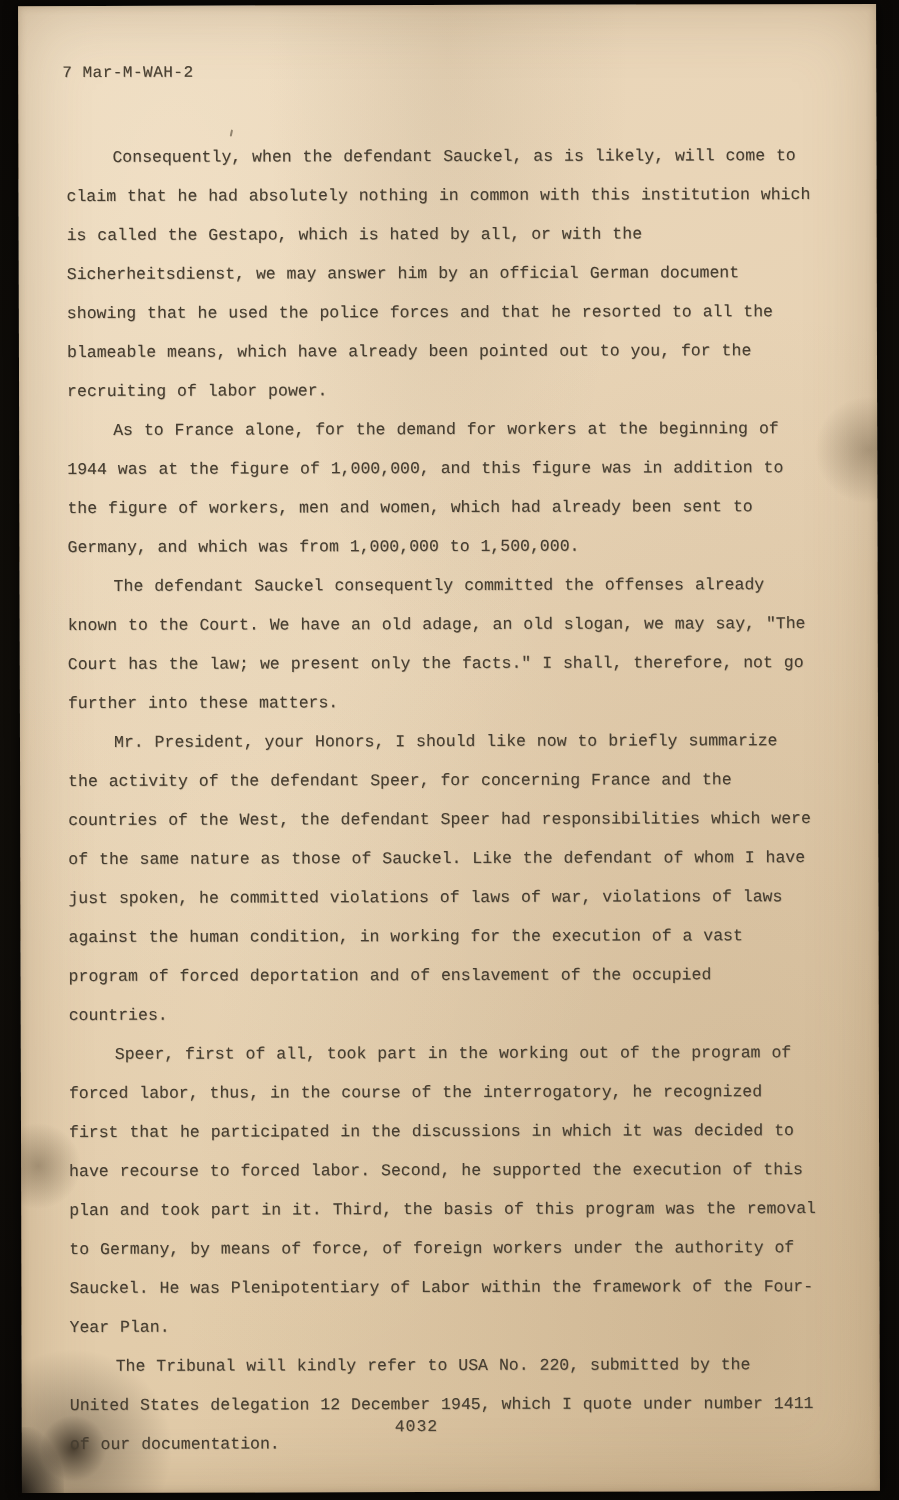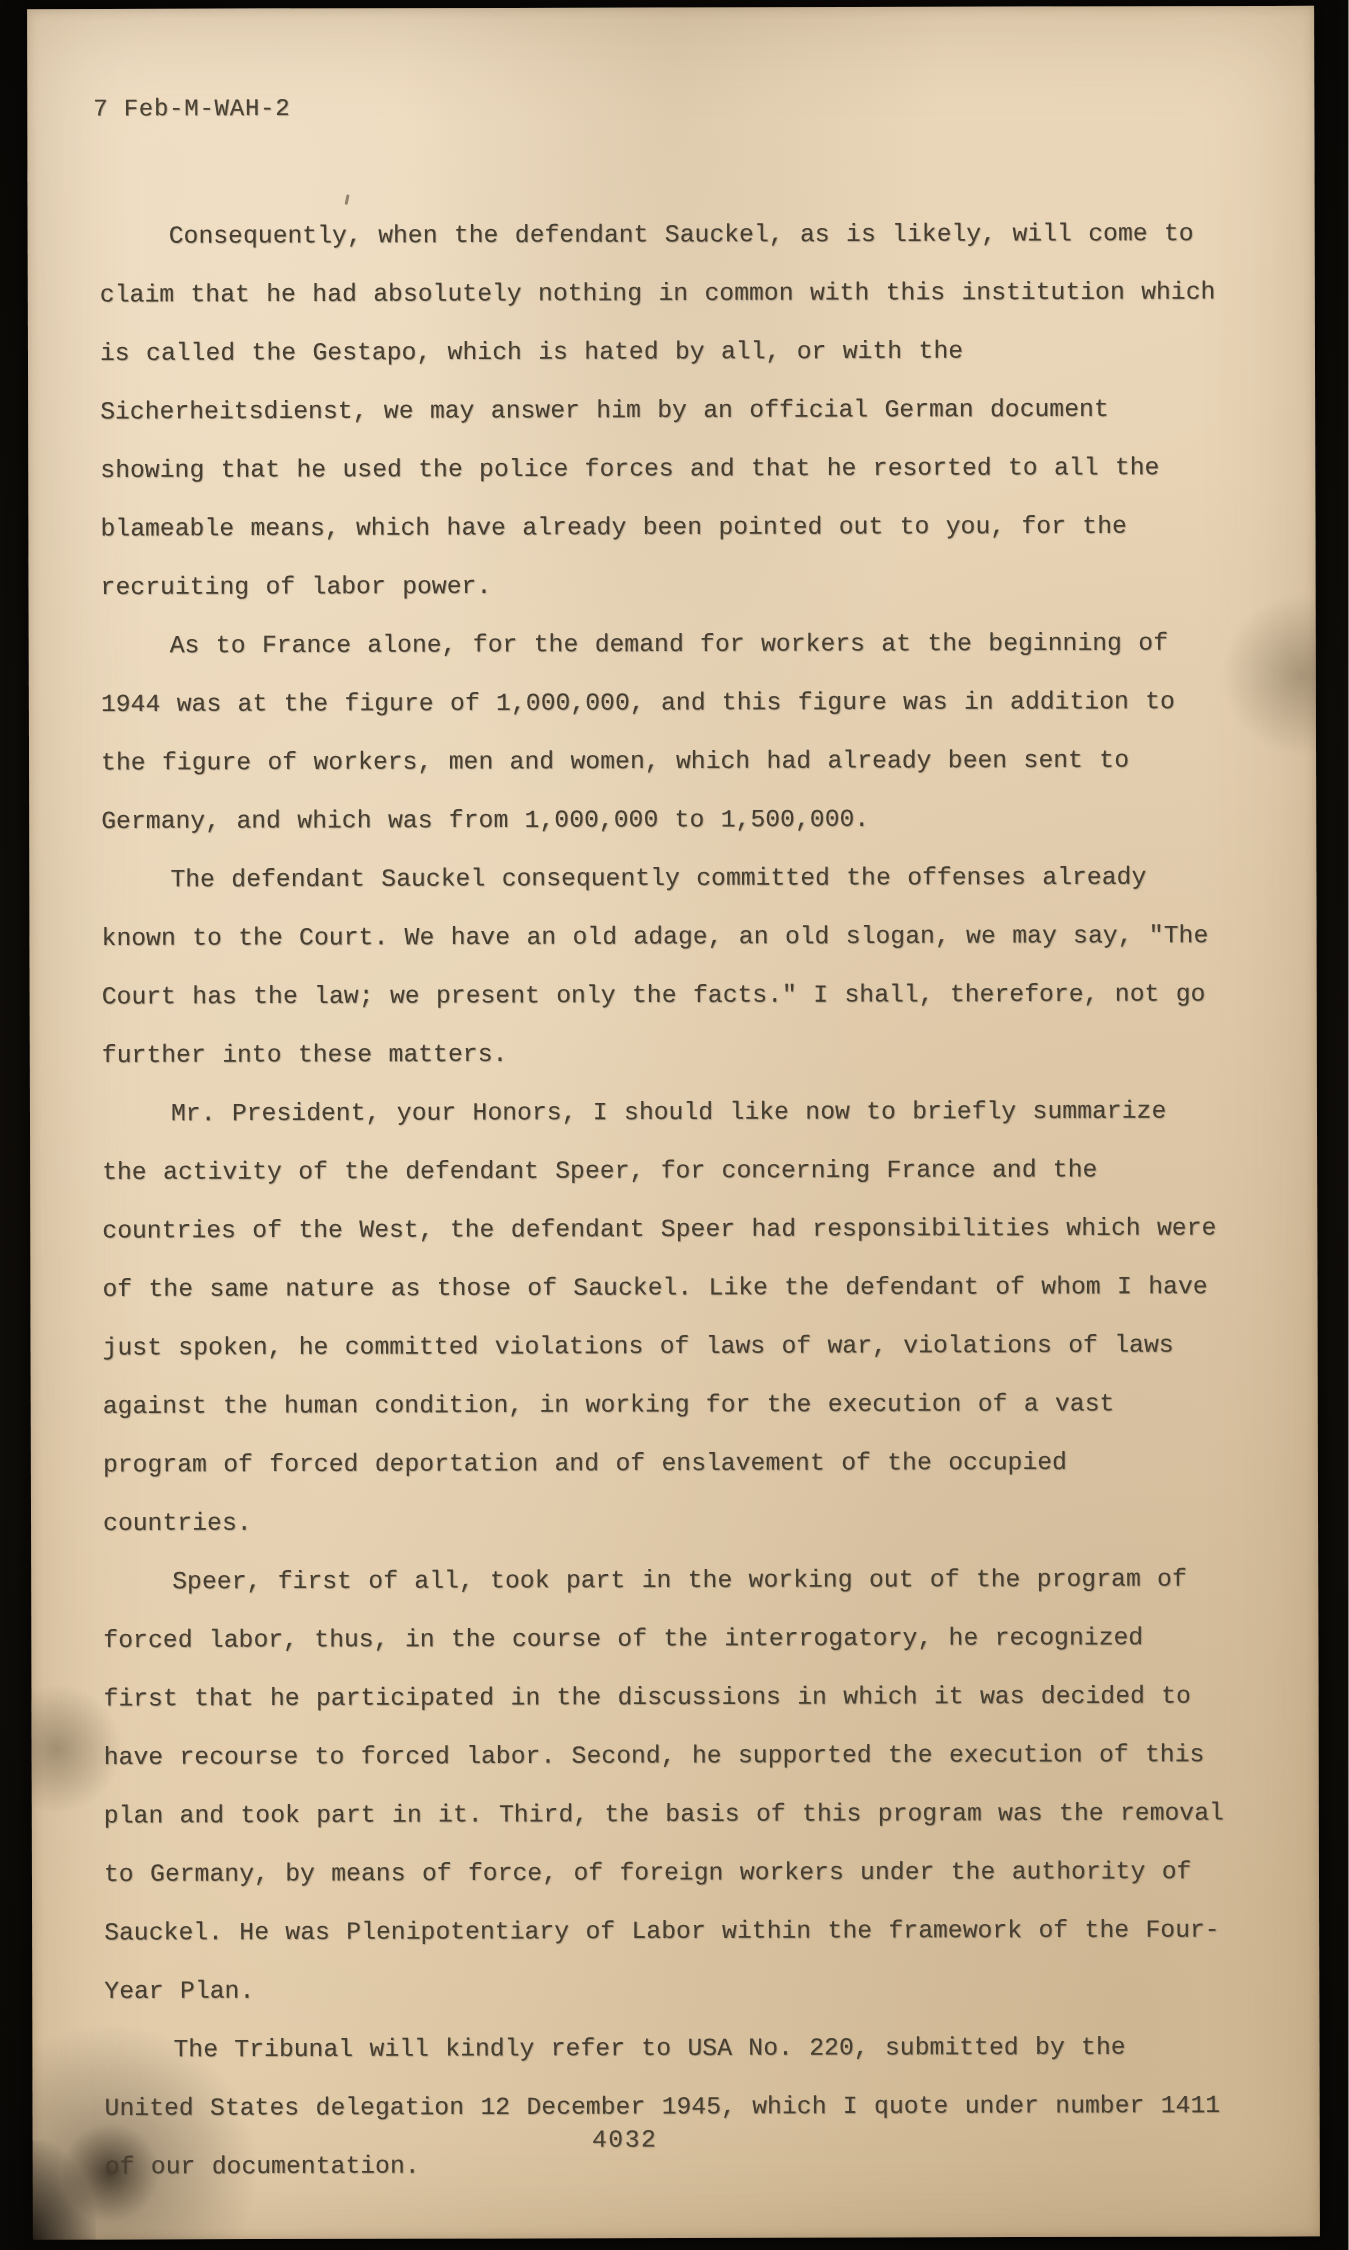--- a/index.html
+++ b/index.html
@@ -111,21 +111,21 @@
     border-radius: 1px;
     transform: rotate(12deg);
   }
 </style>
 </head>
 <body>
 
 <div class="scan">
   <div class="paper">
 
-    <div class="doc-header">7 Feb-M-WAH-2</div>
+    <div class="doc-header">7 Mar-M-WAH-2</div>
 
     <span class="ink-speck"></span>
 
     <div class="doc-body">
       <p>Consequently, when the defendant Sauckel, as is likely, will come to claim that he had absolutely nothing in common with this institution which is called the Gestapo, which is hated by all, or with the Sicherheitsdienst, we may answer him by an official German document showing that he used the police forces and that he resorted to all the blameable means, which have already been pointed out to you, for the recruiting of labor power.</p>
       <p>As to France alone, for the demand for workers at the beginning of 1944 was at the figure of 1,000,000, and this figure was in addition to the figure of workers, men and women, which had already been sent to Germany, and which was from 1,000,000 to 1,500,000.</p>
       <p>The defendant Sauckel consequently committed the offenses already known to the Court.  We have an old adage, an old slogan, we may say, "The Court has the law; we present only the facts."  I shall, therefore, not go further into these matters.</p>
       <p>Mr. President, your Honors, I should like now to briefly summarize the activity of the defendant Speer, for concerning France and the countries of the West, the defendant Speer had responsibilities which were of the same nature as those of Sauckel.  Like the defendant of whom I have just spoken, he committed violations of laws of war, violations of laws against the human condition, in working for the execution of a vast program of forced deportation and of enslavement of the occupied countries.</p>
       <p>Speer, first of all, took part in the working out of the program of forced labor, thus, in the course of the interrogatory, he recognized first that he participated in the discussions in which it was decided to have recourse to forced labor.  Second, he supported the execution of this plan and took part in it.  Third, the basis of this program was the removal to Germany, by means of force, of foreign workers under the authority of Sauckel.  He was Plenipotentiary of Labor within the framework of the Four-Year Plan.</p>
       <p>The Tribunal will kindly refer to USA No. 220, submitted by the United States delegation 12 December 1945, which I quote under number 1411 of our documentation.</p>

